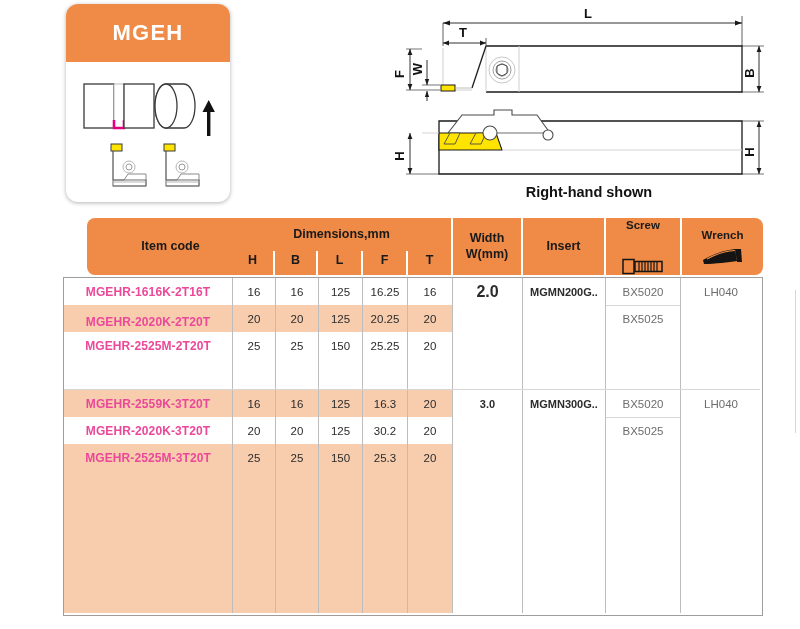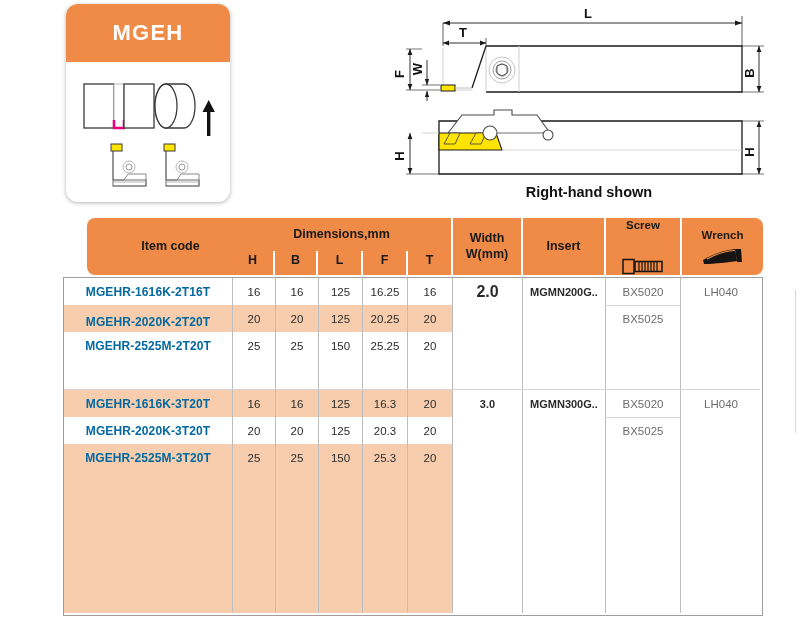--- a/index.html
+++ b/index.html
@@ -37,21 +37,21 @@
     position:absolute;background:#ef8b46;color:#1a1a1a;
     display:flex;flex-direction:column;align-items:center;justify-content:center;
     font-size:12.5px;font-weight:bold;text-align:center;line-height:1.22;
   }
   .hdr.sm{font-size:11.5px;}
   .grid-line{position:absolute;background:#bdbdbd;}
   .cell{
     position:absolute;display:flex;align-items:center;justify-content:center;
     font-size:11.5px;color:#2b2b2b;
   }
-  .cell.code{font-weight:bold;font-size:12px;color:#0369a1;letter-spacing:.1px;}
+  .cell.code{font-weight:bold;font-size:12px;color:#ec4899;letter-spacing:.1px;}
   .cell.gray{color:#6d6d6d;}
   .shade{position:absolute;background:#f7cdae;}
   .tbl-border{position:absolute;border:1px solid #9e9e9e;}
   #right-edge-line{position:absolute;left:795px;top:290px;width:1px;height:143px;background:#f7cdae;}
 </style>
 </head>
 <body>
 
 <div id="logo-card">
   <div id="logo-banner">
@@ -332,21 +332,21 @@
     <span>BX5020</span>
     </div>
   <div class="cell gray" style="left:543px;top:87px;width:74px;height:27px;">
     <span>BX5025</span>
     </div>
   <div class="cell gray" style="left:618px;top:60px;width:80px;height:27px;">
     <span>LH040</span>
     </div>
 
   <div class="cell code" style="left:1px;top:172px;width:168px;height:27px;">
-    <span>MGEHR-1616K-3T20T</span>
+    <span>MGEHR-2559K-3T20T</span>
     </div>
   <div class="cell" style="left:170px;top:172px;width:42px;height:27px;">
     <span>16</span>
     </div>
   <div class="cell" style="left:213px;top:172px;width:42px;height:27px;">
     <span>16</span>
     </div>
   <div class="cell" style="left:256px;top:172px;width:43px;height:27px;">
     <span>125</span>
     </div>
@@ -363,21 +363,21 @@
   <div class="cell" style="left:170px;top:199px;width:42px;height:27px;">
     <span>20</span>
     </div>
   <div class="cell" style="left:213px;top:199px;width:42px;height:27px;">
     <span>20</span>
     </div>
   <div class="cell" style="left:256px;top:199px;width:43px;height:27px;">
     <span>125</span>
     </div>
   <div class="cell" style="left:300px;top:199px;width:44px;height:27px;">
-    <span>20.3</span>
+    <span>30.2</span>
     </div>
   <div class="cell" style="left:345px;top:199px;width:44px;height:27px;">
     <span>20</span>
     </div>
 
   <div class="cell code" style="left:1px;top:226px;width:168px;height:27px;">
     <span>MGEHR-2525M-3T20T</span>
     </div>
   <div class="cell" style="left:170px;top:226px;width:42px;height:27px;">
     <span>25</span>

